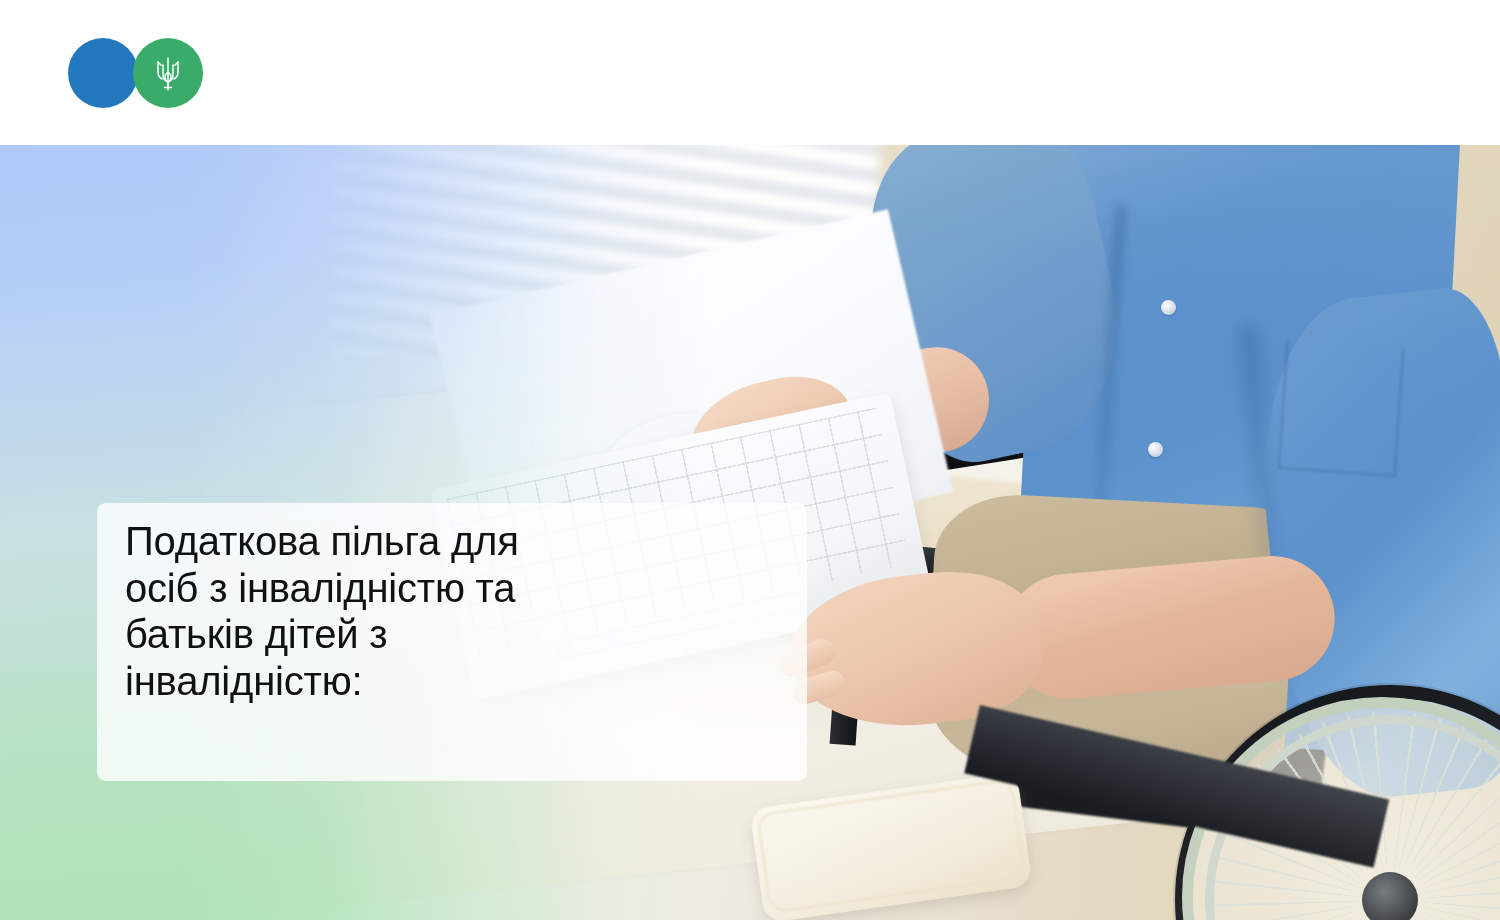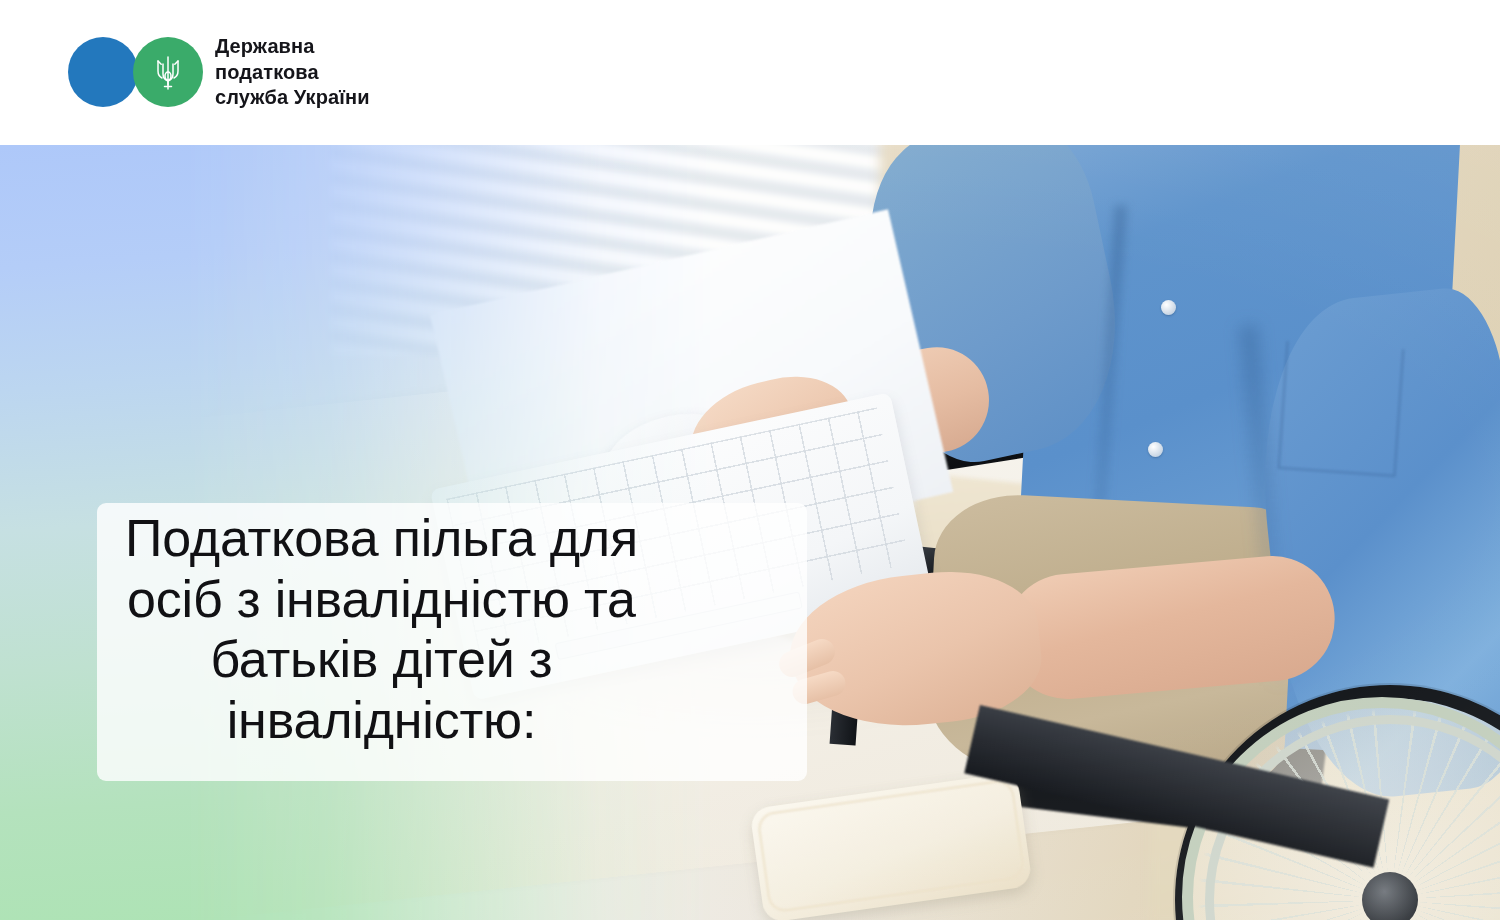--- a/index.html
+++ b/index.html
@@ -346,26 +346,25 @@
   
   .title-box {
     position:absolute; left:97px; top:358px;
     width:710px; height:278px;
     background:rgba(255,255,255,0.80);
     border-radius:9px;
     z-index:30;
     display:flex; align-items:flex-start;
   }
   .title-text {
-    margin:5px 0 0 28px;
-    font-size:52px; line-height:1.165;
+    margin:15px 0 0 28px;
+    font-size:40px; line-height:1.165;
     color:#111114; font-weight:normal;
     letter-spacing:-0.2px;
     white-space:pre-line;
-    text-align:center;
   }
   .subtitle {
     position:absolute; left:125px; top:651px;
     z-index:30;
     font-size:52px; font-weight:bold;
     letter-spacing:0.5px;
     color:#0c0c0f;
   }
 </style>
 </head>
@@ -386,23 +385,20 @@
               <path d="M10 12 L10 22 Q10 27 15 29 Q20 27 20 22 L20 12"></path>
               <path d="M15 29 L15 37"></path>
               <path d="M11.5 34.5 L18.5 34.5"></path>
               <path d="M5 9 L8.2 12.2"></path>
               <path d="M25 9 L21.8 12.2"></path>
               <ellipse cx="15" cy="24" rx="3" ry="4"></ellipse>
             </g>
           </svg>
         </div>
       </div>
-      <div class="logo-text">Державна
-податкова
-служба України</div>
     </div>
   </div>
 
   <div class="canvas">
 
     <div class="photo">
       <div class="ph-wall"></div>
       <div class="ph-blind"></div>
       <div class="ph-wallpanel"></div>
       <div class="ph-wallpanel2"></div>

